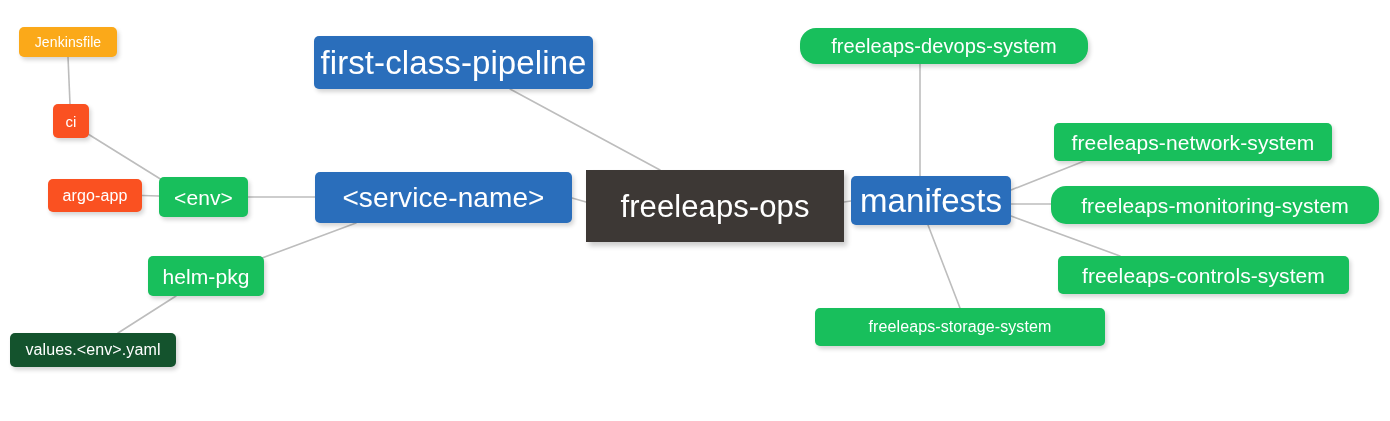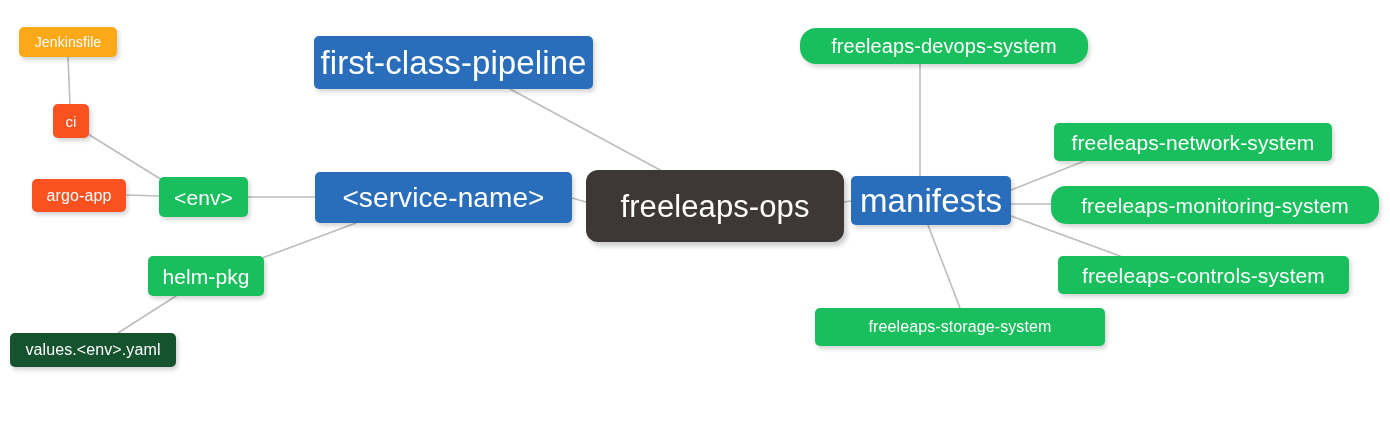--- a/index.html
+++ b/index.html
@@ -36,21 +36,21 @@
     border-radius: 5px;
     color: #ffffff;
     white-space: nowrap;
     line-height: 1;
     letter-spacing: 0.1px;
     box-shadow: 2px 3px 4px rgba(0,0,0,0.17);
     cursor: pointer;
     user-select: none;
   }
   .node.root {
-    border-radius: 12px;
+    border-radius: 0;
     box-shadow: 3px 4px 5px rgba(0,0,0,0.20);
   }
   .node-label {
     display: block;
     padding: 0 2px;
   }
 </style>
 </head>
 <body>
 
@@ -71,21 +71,21 @@
       <line x1="1011" y1="216" x2="1120" y2="256" stroke="#bdbdbd" stroke-width="1.6" stroke-linecap="round"></line>
       <line x1="928" y1="225" x2="960" y2="308" stroke="#bdbdbd" stroke-width="1.6" stroke-linecap="round"></line>
     </svg>
   <div id="node-layer">
       <div class="node" style="left: 19px; top: 27px; width: 98px; height: 30px; background: rgb(251, 169, 25); font-size: 14px;">
         <span class="node-label">Jenkinsfile</span>
       </div>
       <div class="node" style="left: 53px; top: 104px; width: 36px; height: 34px; background: rgb(250, 81, 33); font-size: 15px;">
         <span class="node-label">ci</span>
       </div>
-      <div class="node" style="left: 32px; top: 179px; width: 94px; height: 33px; background: rgb(250, 81, 33); font-size: 16px;">
+      <div class="node" style="left: 48px; top: 179px; width: 94px; height: 33px; background: rgb(250, 81, 33); font-size: 16px;">
         <span class="node-label">argo-app</span>
       </div>
       <div class="node" style="left: 159px; top: 177px; width: 89px; height: 40px; background: rgb(24, 191, 92); font-size: 21px;">
         <span class="node-label">&lt;env&gt;</span>
       </div>
       <div class="node" style="left: 10px; top: 333px; width: 166px; height: 34px; background: #14532d; font-size: 16px;">
         <span class="node-label">values.&lt;env&gt;.yaml</span>
       </div>
       <div class="node" style="left: 148px; top: 256px; width: 116px; height: 40px; background: rgb(24, 191, 92); font-size: 21px;">
         <span class="node-label">helm-pkg</span>

